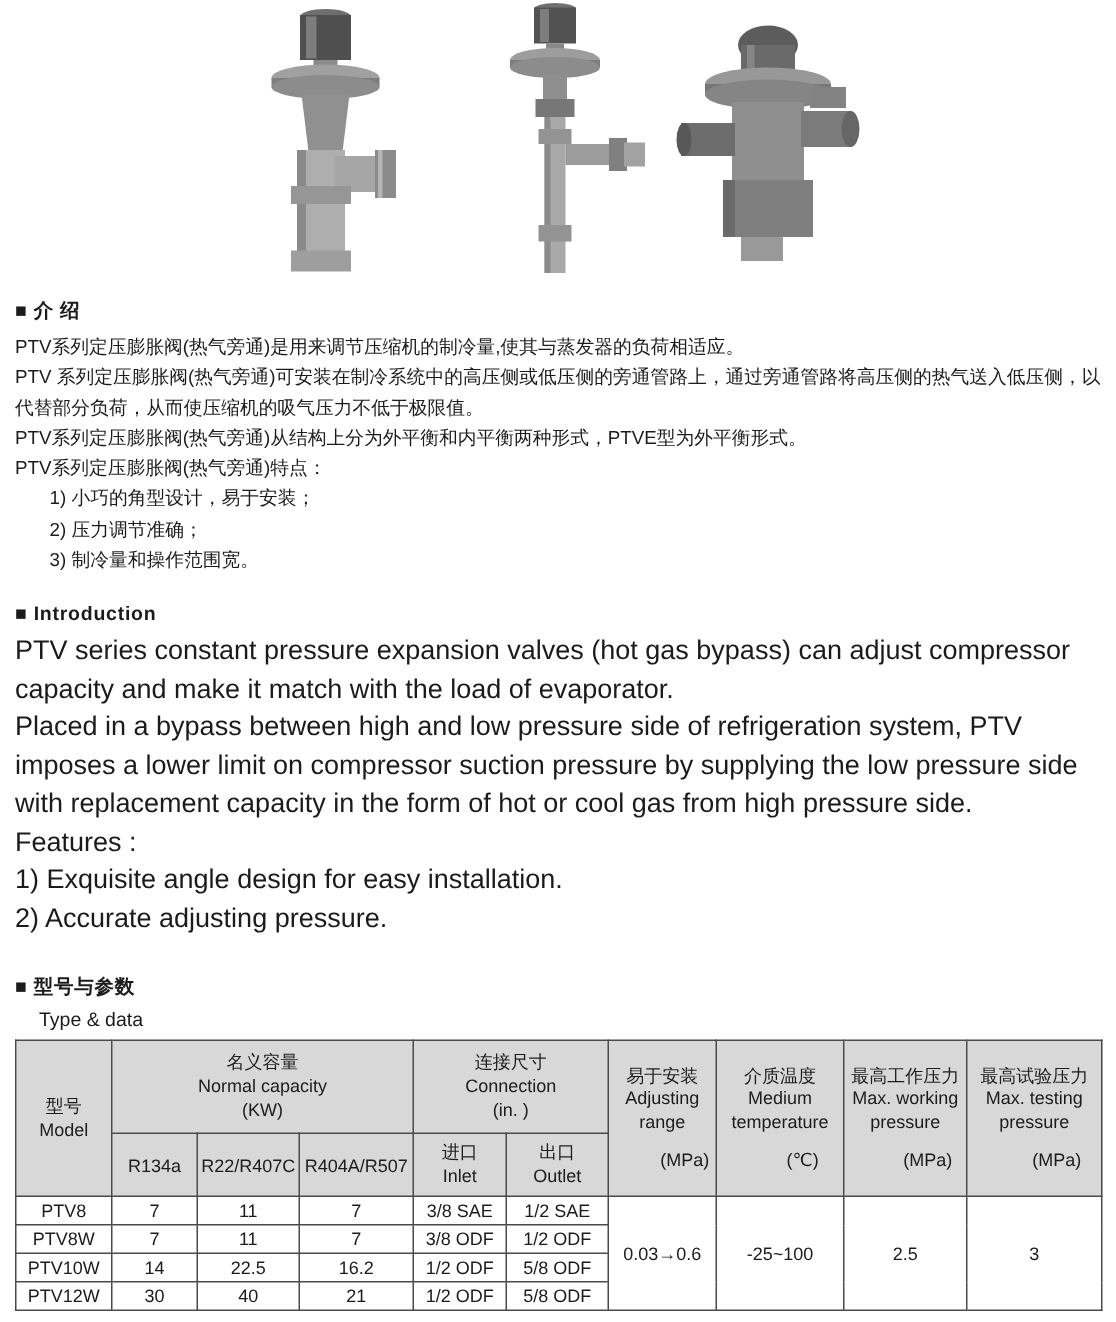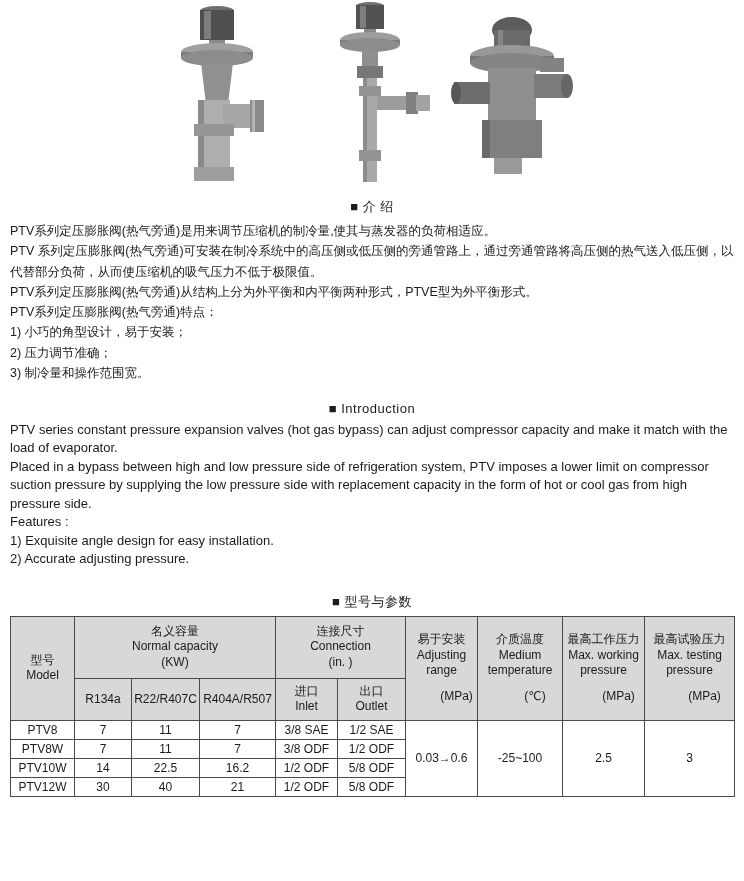--- a/index.html
+++ b/index.html
@@ -12,24 +12,24 @@
   .page { width:744px; min-height:881px; padding:0 10px 14px 10px; background:#fff; position:relative; }
 
   
   .images-row { position:relative; height:188px; }
   .valve { position:absolute; }
   .valve-1 { left:158px; top:4px; }
   .valve-2 { left:310px; top:0; }
   .valve-3 { left:438px; top:14px; }
 
   
-  .section-heading { font-size:13px; font-weight:normal; margin:10px 0 5px 0; letter-spacing:0.5px;text-align:center; }
+  .section-heading { font-size:13px; font-weight:bold; margin:10px 0 5px 0; letter-spacing:0.5px; }
   .para-cn { font-size:12.5px; line-height:1.62; }
-  .para-en { font-size:13px; line-height:1.42; }
-  .list-line { font-size:12.5px; line-height:1.62; }
+  .para-en { font-size:18px; line-height:1.42; }
+  .list-line { font-size:12.5px; line-height:1.62;margin-left:23px; }
   .en-block { margin-top:4px; }
   .gap-sm { height:8px; } .gap-md { height:14px; }
 
   .type-heading-en { font-size:13px; margin:2px 0 6px 16px; }
 
   
   table.spec { border-collapse:collapse; width:724px; table-layout:fixed; margin-top:4px; }
   table.spec th, table.spec td {
     border:1px solid #4a4a4a; text-align:center; vertical-align:middle;
     font-size:12px; font-weight:normal; padding:2px 1px;
@@ -129,20 +129,21 @@
       <p class="para-en">Features :</p>
       <p class="para-en">1) Exquisite angle design for easy installation.</p>
       <p class="para-en">2) Accurate adjusting pressure.</p>
     </div>
   </div>
 
   <div class="gap-md"></div>
 
   <div>
     <div class="section-heading">■ 型号与参数</div>
+    <div class="type-heading-en">Type &amp; data</div>
 
     <table class="spec">
       <colgroup>
         <col style="width:64px">
           <col style="width:57px">
           <col style="width:68px">
           <col style="width:76px">
         <col style="width:62px">
           <col style="width:68px">
           <col style="width:72px">

